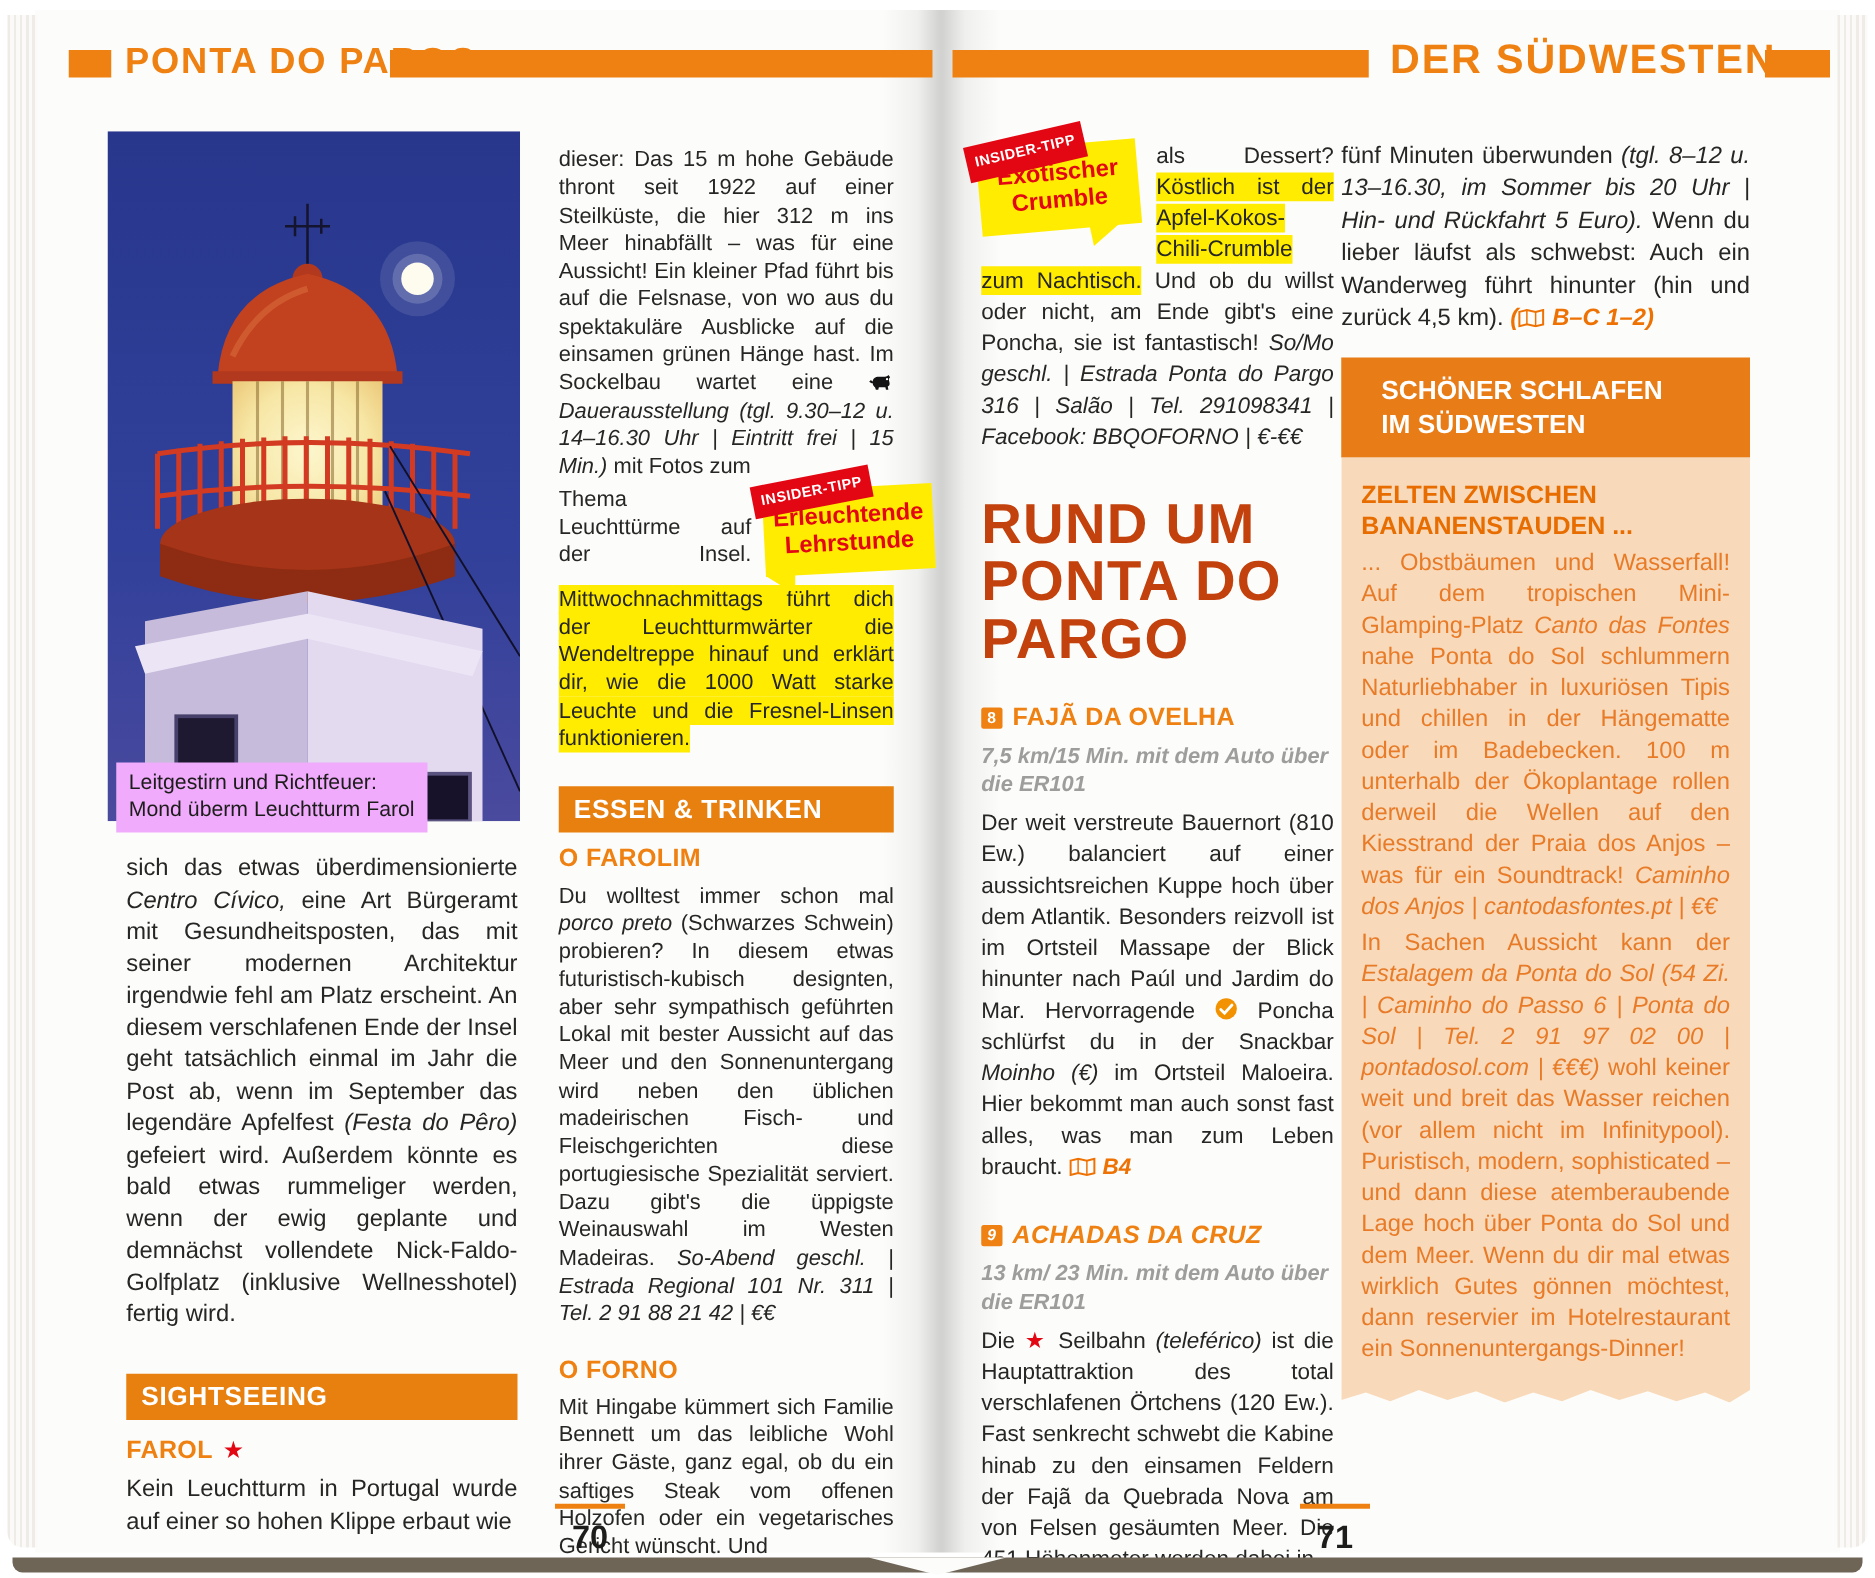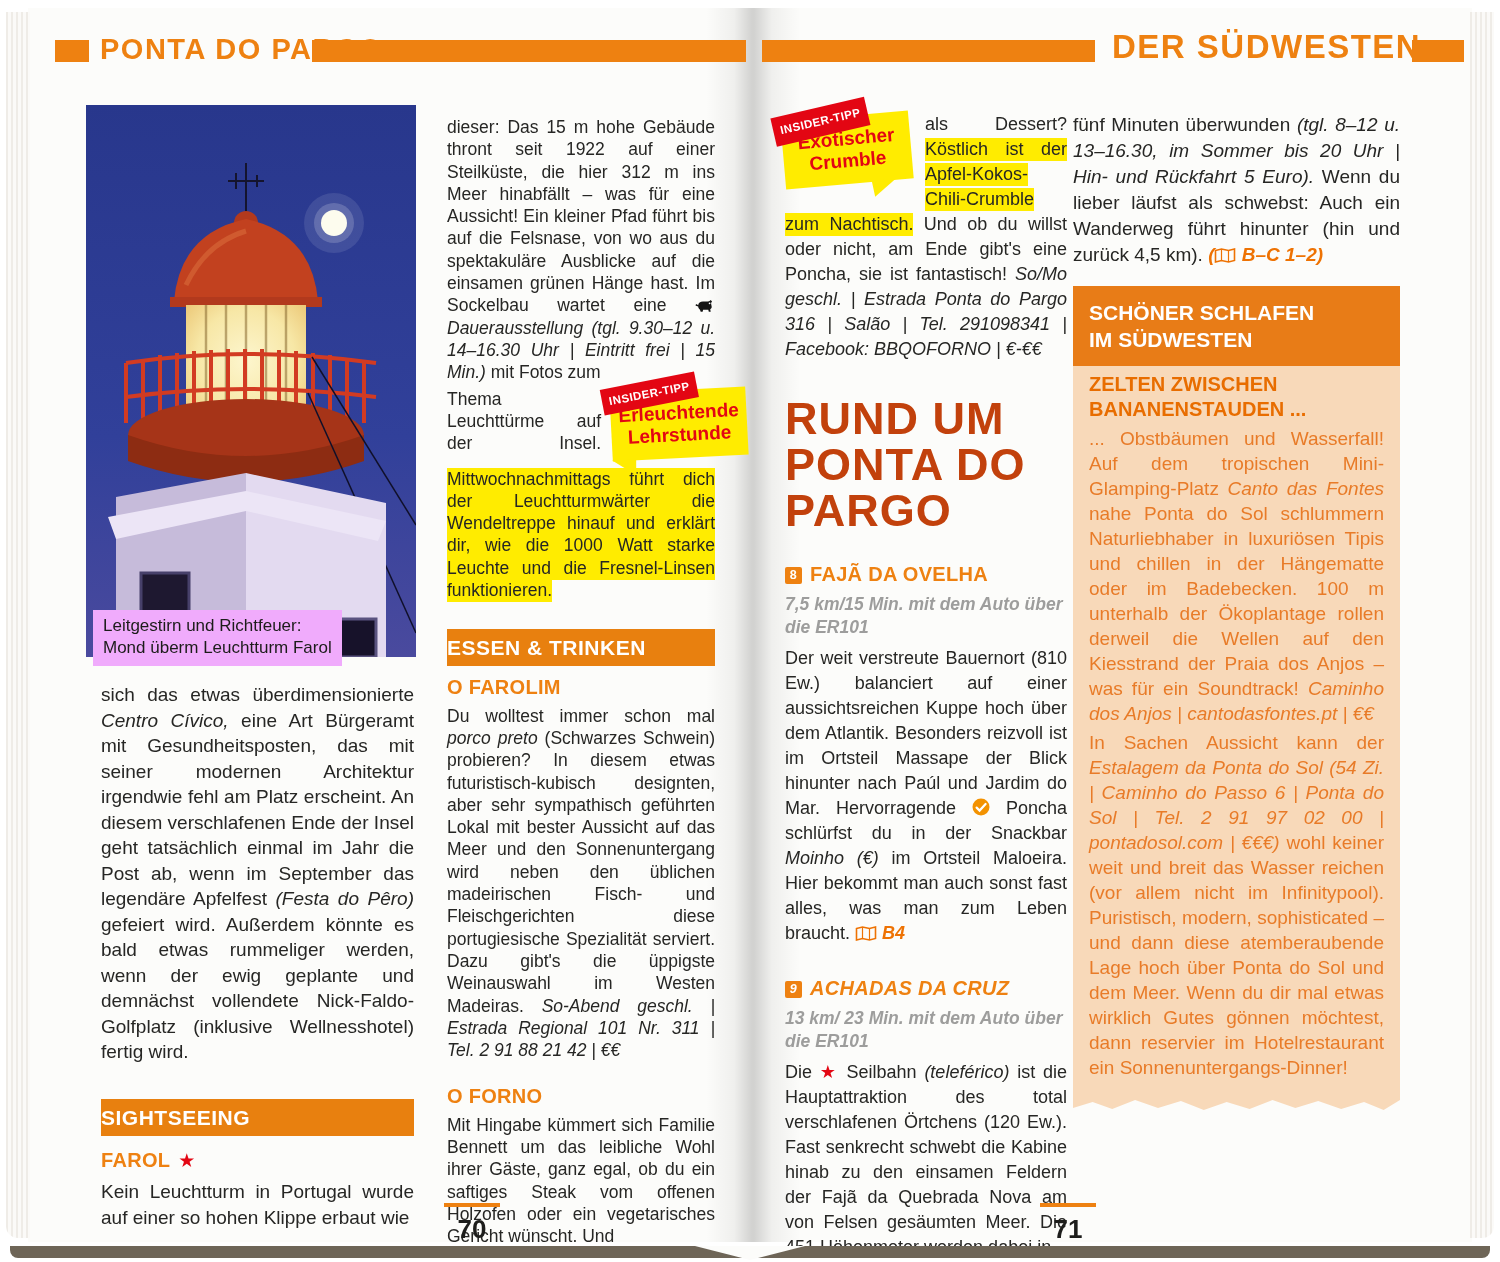--- a/index.html
+++ b/index.html
@@ -27,43 +27,43 @@
   .col2{left:447px;top:116px;width:268px;font-size:17.5px;line-height:22.3px;}
   .col3{left:785px;top:112px;width:282px;font-size:18px;line-height:25px;}
   .col4{left:1073px;top:112px;width:327px;font-size:19px;line-height:26px;}
   .r-i{font-style:italic;}
   .r-hl{background:#ffec00;padding:1px 0 2px;-webkit-box-decoration-break:clone;box-decoration-break:clone;}
   .r-oi{color:#ee7203;font-style:italic;font-weight:700;}
   .r-star{color:#e30613;}
   .icon svg{vertical-align:-2px;}
   
   .bar{background:#e8800f;color:#fff;font-weight:800;font-size:21px;line-height:37px;height:37px;
-       letter-spacing:.5px;margin:28px 0 10px;}
+       padding-left:12px;letter-spacing:.5px;margin:28px 0 10px;}
   .subhead{color:#ee8111;font-weight:800;font-size:20px;letter-spacing:.3px;margin:24px 0 6px;}
   .farol-star{color:#e30613;font-size:19px;margin-left:8px;font-weight:400;}
   .bighead{color:#c2410c;font-weight:800;font-size:45px;line-height:46px;letter-spacing:1px;margin:34px 0 8px;}
   .badge{display:inline-block;width:17px;height:17px;background:#ee8111;color:#fff;font-size:12.5px;
          font-weight:700;text-align:center;line-height:17px;vertical-align:2px;margin-right:8px;border-radius:2px;}
   .route{color:#9d9d9c;font-weight:700;font-style:italic;font-size:17.5px;line-height:23px;margin-bottom:7px;}
   .para{margin:0 0 4px;}
   
   .tip{position:relative;background:#ffec00;padding:12px 8px 12px;transform:rotate(-3deg);z-index:2;}
   .tip .tag{position:absolute;top:-11px;left:-8px;background:#e30613;color:#fff;font-size:11.5px;
             font-weight:700;padding:2px 7px;transform:rotate(-8deg);letter-spacing:.5px;white-space:nowrap;}
   .tip .txt{color:#e30613;font-weight:800;font-size:19px;line-height:22px;text-align:center;font-style:normal;}
   .tip-right{float:right;width:120px;margin:2px -32px 10px 10px;}
   .tip-right::after{content:"";position:absolute;left:2px;bottom:-15px;border-style:solid;
                     border-width:16px 6px 0 18px;border-color:#ffec00 transparent transparent transparent;transform:skewX(18deg);}
   .tip-left{float:left;width:112px;margin:4px 14px 10px -2px;transform:rotate(-5deg);}
   .tip-left::after{content:"";position:absolute;right:20px;bottom:-15px;border-style:solid;
                    border-width:16px 18px 0 6px;border-color:#ffec00 transparent transparent transparent;transform:skewX(-14deg);}
   
   .sw-box{margin-top:18px;}
-  .sw-box .hd{background:#e87c17;color:#fff;font-weight:800;font-size:21px;line-height:27px;padding:13px 16px;}
-  .sw-box .bd{background:#f8d9b9;color:#e87b28;font-size:19px;line-height:25px;padding:4px 16px 28px;
+  .sw-box .hd{background:#e87c17;color:#fff;font-weight:800;font-size:21px;line-height:27px;padding:13px 32px;}
+  .sw-box .bd{background:#f8d9b9;color:#e87b28;font-size:19px;line-height:25px;padding:16px 16px 28px;
     clip-path:polygon(0 0,100% 0,100% calc(100% - 12px),95% calc(100% - 2px),89% calc(100% - 10px),
       82% calc(100% - 3px),75% calc(100% - 11px),68% calc(100% - 4px),61% calc(100% - 12px),
       54% calc(100% - 3px),47% calc(100% - 10px),40% calc(100% - 2px),33% calc(100% - 11px),
       26% calc(100% - 4px),19% calc(100% - 12px),12% calc(100% - 3px),6% calc(100% - 10px),0 calc(100% - 4px));}
   .subhead2{color:#e86d00;font-weight:800;font-size:20px;line-height:25px;margin:24px 0 4px;}
   .subhead2.first{margin-top:2px;}
   
   .photo{position:absolute;left:86px;top:105px;width:330px;height:552px;}
   .caption{position:absolute;left:93px;top:610px;background:#f0abfc;padding:5px 10px 7px;
            font-size:17px;line-height:22px;color:#1c1c1a;}

